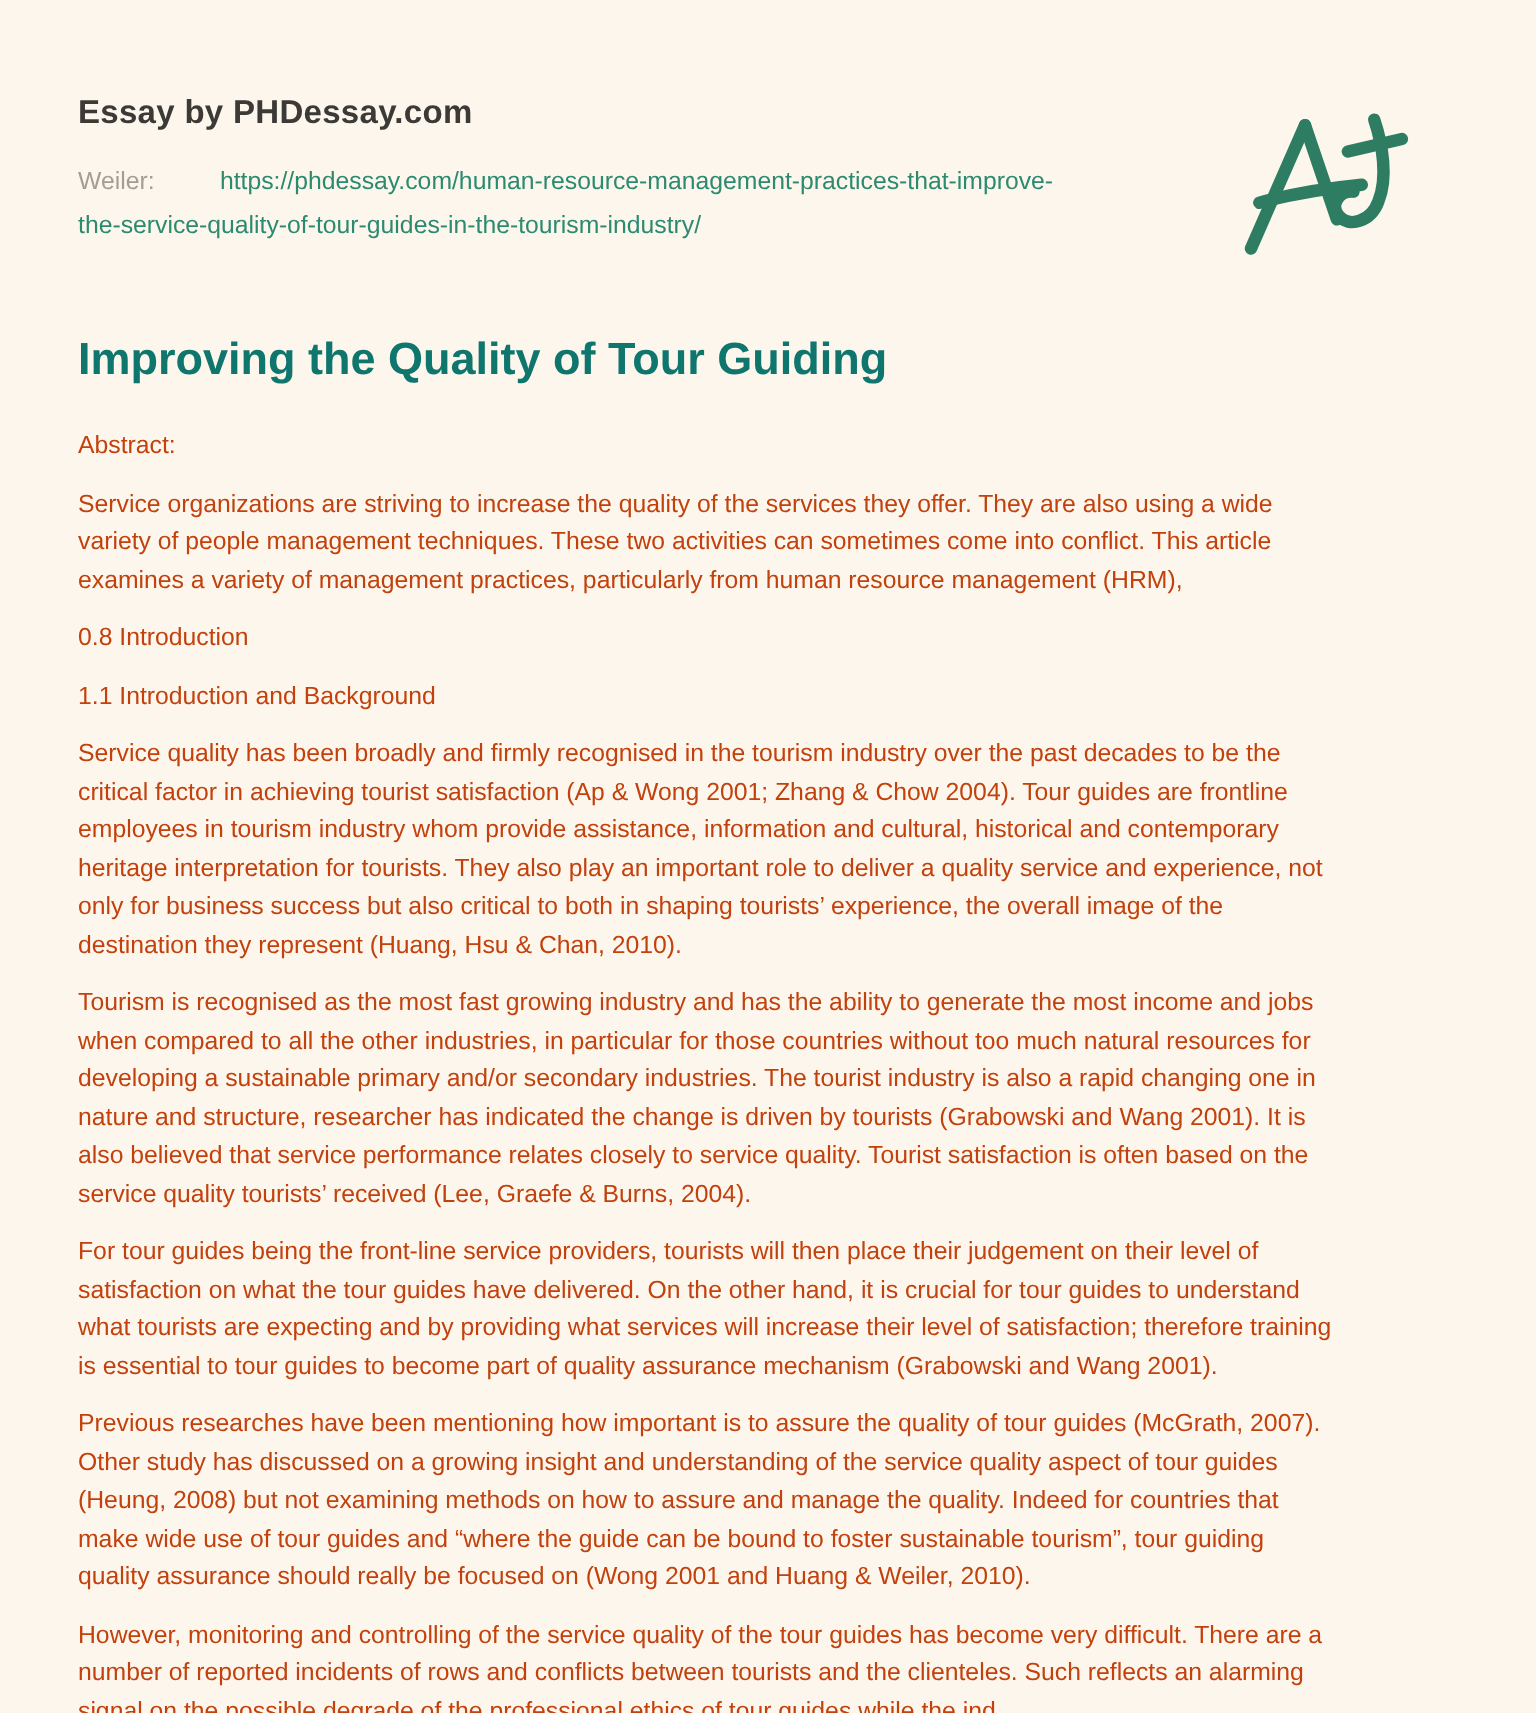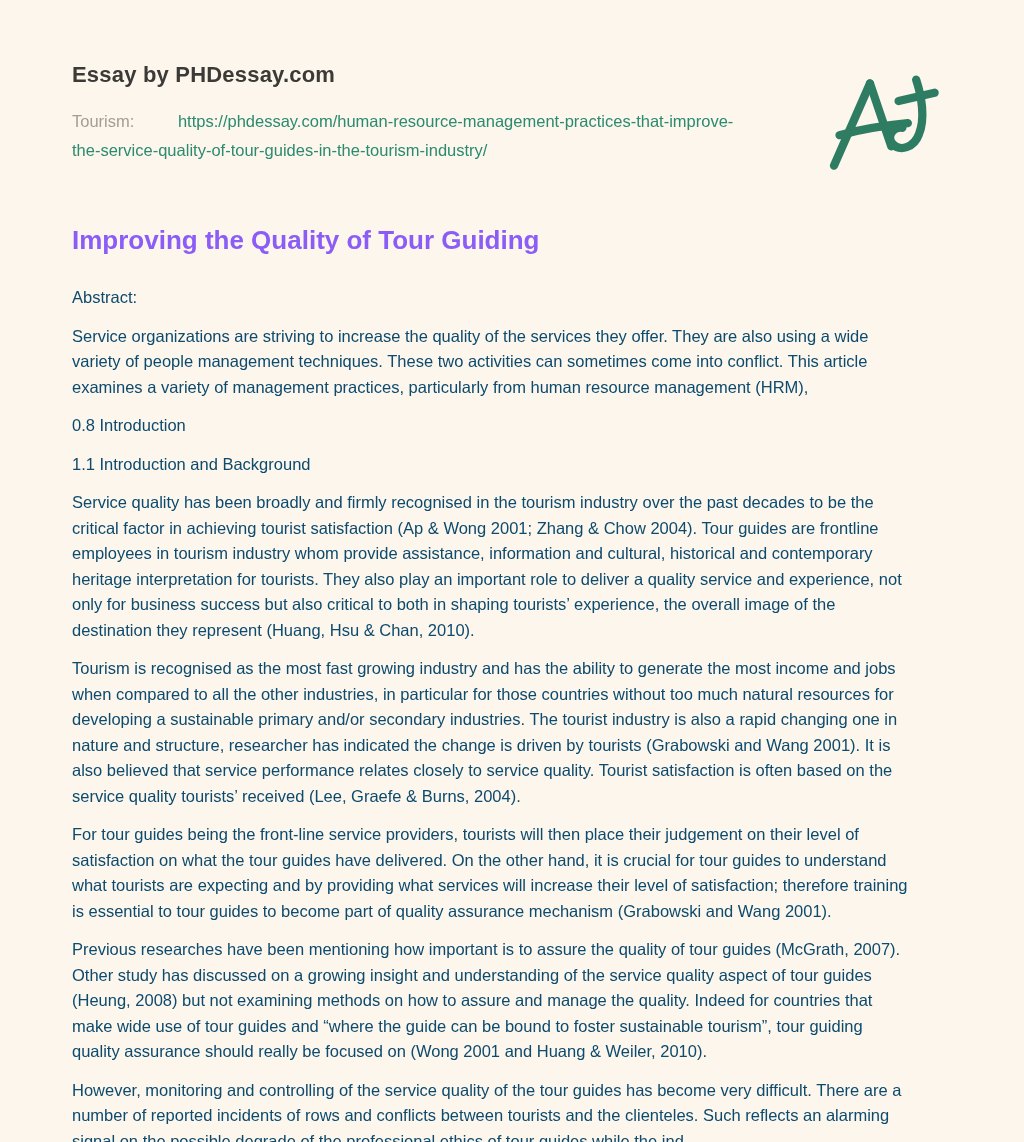--- a/index.html
+++ b/index.html
@@ -7,21 +7,21 @@
     width: 1024px;
     height: 1142px;
     overflow: hidden;
     background: #fdf6ec;
     font-family: "Liberation Sans", sans-serif;
   }
   .page {
     position: relative;
     width: 1024px;
     height: 1142px;
-    padding: 62px 96px 0 72px;
+    padding: 62px 96px 0 52px;
     background: #fdf6ec;
   }
   .header-title {
     font-size: 22px;
     font-weight: 700;
     color: #3b3a37;
     line-height: 26px;
     letter-spacing: 0.2px;
   }
   .source-line {
@@ -41,44 +41,44 @@
   }
   .logo {
     position: absolute;
     top: 68px;
     right: 82px;
     width: 120px;
     height: 114px;
   }
   .essay-title {
     margin-top: 56px;
-    font-size: 26px;
+    font-size: 30px;
     font-weight: 600;
-    color: #8b5cf6;
+    color: #0f766e;
     line-height: 38px;
   }
   .essay-body {
     margin-top: 26px;
   }
   .block {
     font-size: 16.5px;
     line-height: 25.5px;
-    color: #0c4a6e;
+    color: #c2410c;
     margin-bottom: 13px;
     max-width: 836px;
   }
 </style>
 </head>
 <body>
 
 <div class="page">
 
   <div class="header-title">Essay by PHDessay.com</div>
 
-  <p class="source-line"><span class="source-label">Tourism:</span> <a class="source-link" href="#">https://phdessay.com/human-resource-management-practices-that-improve-the-service-quality-of-tour-guides-in-the-tourism-industry/</a></p>
+  <p class="source-line"><span class="source-label">Weiler:</span> <a class="source-link" href="#">https://phdessay.com/human-resource-management-practices-that-improve-the-service-quality-of-tour-guides-in-the-tourism-industry/</a></p>
 
   <div class="logo">
     <svg viewBox="0 0 130 122" width="120" height="114" aria-hidden="true">
       <g fill="none" stroke="#2e7d62" stroke-width="9" stroke-linecap="round" stroke-linejoin="round">
         <path d="M13 105 L52 16"></path>
         <path d="M52 16 L75 84"></path>
         <path d="M19 72 Q52 63 93 59"></path>
         <path d="M83 35 L122 26"></path>
         <path d="M102 12 C108 30 112 54 105 71 C100 85 84 91 76 81 C70 73 77 63 87 64"></path>
       </g>

